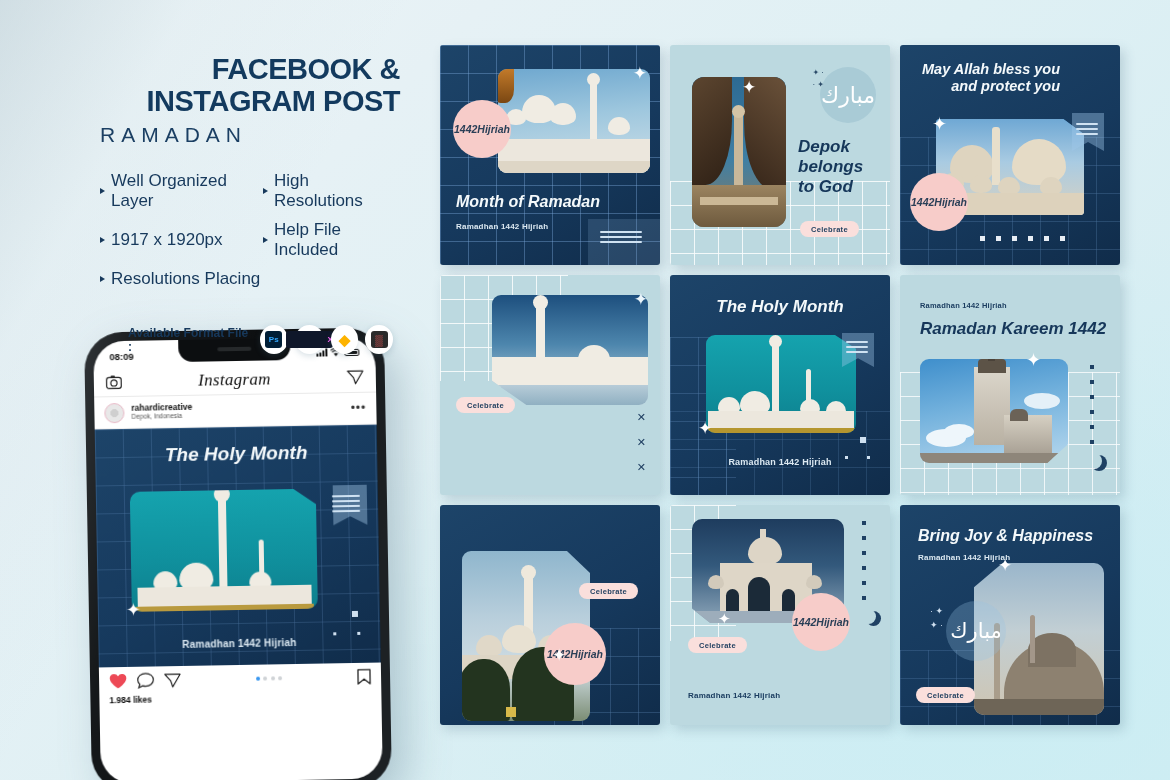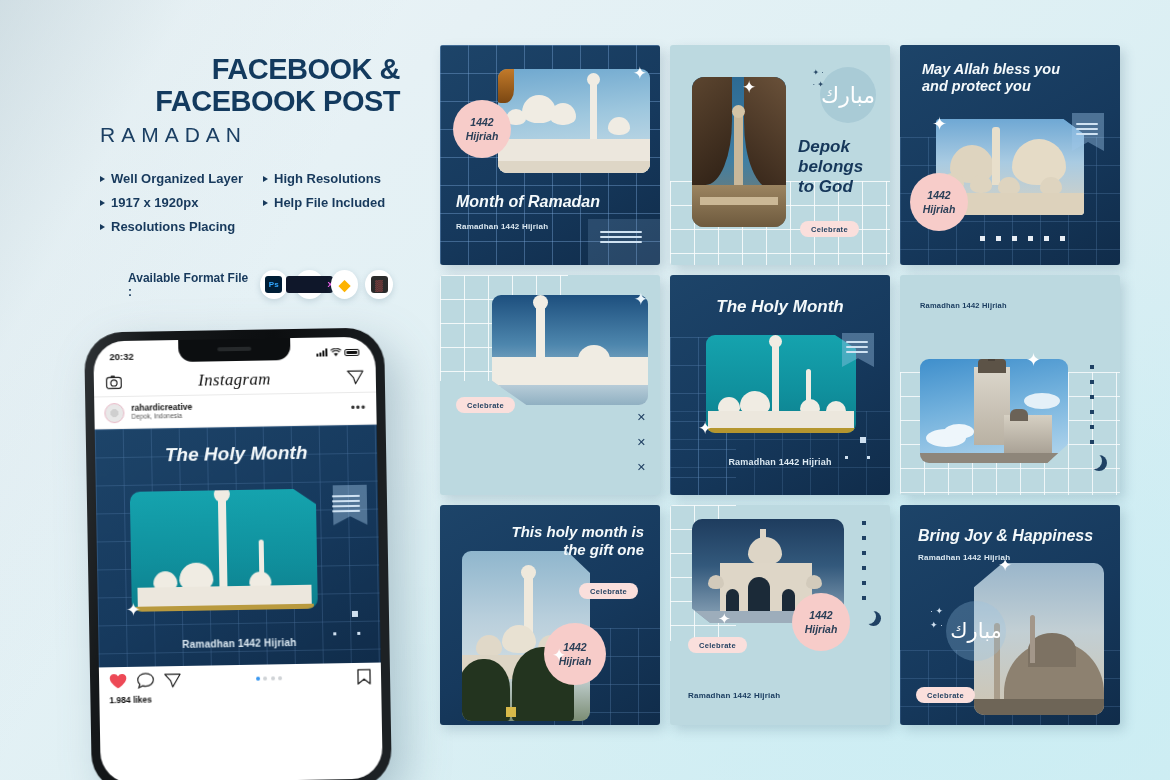--- a/index.html
+++ b/index.html
@@ -16,21 +16,21 @@
     background:radial-gradient(ellipse at 84% 86%,rgba(200,238,244,.75) 0%,rgba(200,238,244,0) 48%);}
 
   
   .left{position:absolute;left:100px;top:55px;width:300px;z-index:5;}
   .title{color:#133a5e;font-weight:bold;letter-spacing:-0.5px;line-height:1.0;text-align:right;}
   .title .l1{font-size:29px;display:block;}
   .title .l2{font-size:29px;display:block;margin-top:3px;}
   .subtitle{font-size:21px;color:#1b3f63;letter-spacing:6px;font-weight:400;margin-top:7px;}
 
   .features{margin-top:24px;display:grid;grid-template-columns:163px 1fr;row-gap:9px;}
-  .feat{display:flex;align-items:center;font-size:13px;color:#17395c;font-weight:bold;}
+  .feat{display:flex;align-items:center;font-size:17px;color:#17395c;font-weight:normal;}
   .feat .tri{width:0;height:0;border-left:5px solid #17395c;border-top:3.5px solid transparent;
     border-bottom:3.5px solid transparent;margin-right:6px;}
 
   .formats{margin-top:36px;display:flex;align-items:center;}
   .formats-label{font-size:12px;color:#17395c;font-weight:bold;margin-right:10px;margin-left:28px;}
   .fbadge{width:29px;height:29px;border-radius:50%;background:#fff;margin-right:7px;
     display:flex;align-items:center;justify-content:center;
     box-shadow:0 2px 6px rgba(70,110,130,.22);}
   .fico{width:17px;height:17px;border-radius:3px;display:flex;align-items:center;
     justify-content:center;font-size:8px;font-weight:bold;}
@@ -97,21 +97,21 @@
       repeating-linear-gradient(to bottom,rgba(255,255,255,.85) 0 1px,transparent 1px 24px);}
 
   .ctitle{position:absolute;font-style:italic;font-weight:bold;line-height:1.18;z-index:6;}
   .ctitle.w{color:#f4f9fb;}
   .ctitle.d{color:#16375a;}
   .csub{position:absolute;font-size:8px;font-weight:bold;z-index:6;letter-spacing:.2px;}
   .csub.w{color:#dce9f2;}
   .csub.d{color:#1b3d60;}
 
   .badge{position:absolute;border-radius:50%;background:#f7ccc9;z-index:8;
-    display:flex;flex-direction:column;align-items:center;justify-content:center;
+    display:flex;flex-direction:row;align-items:center;justify-content:center;
     font-style:italic;font-weight:bold;color:#2a3f57;font-size:10.5px;line-height:1.35;}
   .celeb{position:absolute;z-index:8;background:#fadfdc;color:#1d3d5e;
     font-size:7.5px;font-weight:bold;padding:3.5px 11px;border-radius:9px;letter-spacing:.3px;}
 
   .photo{position:absolute;overflow:hidden;z-index:4;}
   .sky-a{background:linear-gradient(175deg,#6fa8cf 0%,#9ec7de 45%,#cfe0e8 100%);}
   .sky-teal{background:linear-gradient(180deg,#15a3ae 0%,#10919e 55%,#0d7f8d 100%);}
   .sky-cloud{background:linear-gradient(180deg,#4f9ad4 0%,#8cc0e4 50%,#c9dff0 100%);}
 
   .dome{position:absolute;background:#f0ece3;border-radius:50% 50% 46% 46%/62% 62% 38% 38%;}
@@ -137,21 +137,21 @@
 </style>
 </head>
 <body>
 
 <div class="bg-wash"></div>
 <div class="bg-wash2"></div>
 
 <div class="left">
   <div class="title">
     <span class="l1">FACEBOOK &amp;</span>
-    <span class="l2">FACEBOOK POST</span>
+    <span class="l2">INSTAGRAM POST</span>
   </div>
   <div class="subtitle">RAMADAN</div>
 
   <div class="features">
     <div class="feat">
         <span class="tri"></span>
         <span>Well Organized Layer</span>
       </div>
     <div class="feat">
         <span class="tri"></span>
@@ -190,21 +190,21 @@
 </div>
 
 <div class="phone">
   <div class="phone-body"></div>
   <div class="phone-screen">
     <div class="notch">
         <i></i>
       </div>
 
     <div class="statusbar">
-      <span>20:32</span>
+      <span>08:09</span>
       <span class="sb-right">
         <span class="bars">
             <i></i>
             <i></i>
             <i></i>
             <i></i>
           </span>
         <svg width="11" height="9" viewBox="0 0 11 9">
           <path d="M5.5 8 L3.4 5.6 a3.2 3.2 0 0 1 4.2 0 Z" fill="#111"></path>
           <path d="M1.7 3.9 a5.6 5.6 0 0 1 7.6 0" stroke="#111" stroke-width="1.1" fill="none"></path>
@@ -336,21 +336,21 @@
     <div class="stars" style="right:66px;top:22px;">✦ ·<br>· ✦</div>
     <div class="calli" style="right:14px;top:22px;width:56px;height:56px;background:#a9cbd6;">مبارك</div>
     <div class="ctitle d" style="left:128px;top:92px;font-size:17px;white-space:pre-line;">Depok
 belongs
 to God</div>
     <div class="celeb" style="left:130px;bottom:28px;">Celebrate</div>
   </div>
 
   <div class="card dark">
     <div class="glines gl-dark" style="top:42%;opacity:.55"></div>
-    <div class="ctitle w" style="left:22px;top:16px;font-size:14.5px;white-space:pre-line;">May Allah bless you
+    <div class="ctitle w" style="left:22px;top:16px;font-size:14.5px;white-space:pre-line;text-align:right;">May Allah bless you
 and protect you</div>
     <div class="photo sky-cloud" style="left:36px;top:74px;width:148px;height:96px;border-radius:4px;
          clip-path:polygon(0 0,86% 0,100% 16%,100% 100%,0 100%);">
       <div style="position:absolute;inset:0;background:linear-gradient(180deg,#6fa8d4 0%,#a9cbe2 45%,#d8d2c2 100%);"></div>
       <div class="dome" style="left:14px;top:26px;width:44px;height:38px;background:#ded4bf;"></div>
       <div class="dome" style="left:76px;top:20px;width:54px;height:46px;background:#e5dbc6;"></div>
       <div class="minaret" style="left:56px;top:8px;width:8px;height:58px;background:#e8dfcb;"></div>
       <div class="dome" style="left:6px;top:54px;width:22px;height:18px;background:#ded4bf;"></div>
       <div class="dome" style="left:34px;top:56px;width:22px;height:18px;background:#ded4bf;"></div>
       <div class="dome" style="left:62px;top:58px;width:22px;height:18px;background:#ded4bf;"></div>
@@ -427,20 +427,21 @@
     <div class="spark" style="left:28px;top:145px;font-size:17px;">✦</div>
     <div class="csub w" style="left:0;right:0;bottom:28px;text-align:center;font-size:9px;">Ramadhan 1442 Hijriah</div>
     <div style="position:absolute;right:24px;bottom:52px;width:6px;height:6px;background:#cfe0f0;"></div>
     <div style="position:absolute;right:42px;bottom:36px;width:3px;height:3px;background:#cfe0f0;"></div>
     <div style="position:absolute;right:20px;bottom:36px;width:3px;height:3px;background:#cfe0f0;"></div>
   </div>
 
   <div class="card light">
     <div class="glines gl-light" style="top:44%;opacity:.9"></div>
     <div class="csub d" style="left:20px;top:26px;font-size:7.5px;">Ramadhan 1442 Hijriah</div>
+    <div class="ctitle d" style="left:20px;top:44px;font-size:17px;">Ramadan Kareem 1442</div>
     <div class="photo" style="left:20px;top:84px;width:148px;height:104px;border-radius:9px;
          clip-path:polygon(0 0,100% 0,100% 82%,86% 100%,0 100%);">
       <div style="position:absolute;inset:0;background:linear-gradient(170deg,#3f8fcc 0%,#74b2dd 45%,#b7d8ee 100%);"></div>
       <div style="position:absolute;left:6px;bottom:16px;width:40px;height:18px;background:#eef6fb;border-radius:50%;"></div>
       <div style="position:absolute;left:24px;bottom:24px;width:30px;height:15px;background:#eef6fb;border-radius:50%;"></div>
       <div style="position:absolute;right:8px;top:34px;width:36px;height:16px;background:#e4f0f8;border-radius:50%;"></div>
       <div style="position:absolute;left:54px;top:8px;width:36px;height:78px;background:linear-gradient(180deg,#dcd7cc,#b9b1a3);"></div>
       <div style="position:absolute;left:58px;top:0px;width:28px;height:14px;background:#5c5347;border-radius:4px 4px 0 0;"></div>
       <div style="position:absolute;left:68px;top:-8px;width:7px;height:10px;background:#4a4239;"></div>
       <div style="position:absolute;left:84px;bottom:0;width:48px;height:48px;background:linear-gradient(180deg,#d6d0c3,#9e968a);"></div>
@@ -454,22 +455,20 @@
         <i></i>
         <i></i>
         <i></i>
         <i></i>
     </div>
     <div class="moon" style="right:18px;bottom:26px;"></div>
   </div>
 
   <div class="card dark">
     <div class="glines gl-dark" style="left:52%;top:56%;opacity:.6"></div>
-    <div class="ctitle w" style="right:16px;top:18px;font-size:15px;text-align:right;white-space:pre-line;">This holy month is
-the gift one</div>
     <div class="photo" style="left:22px;top:46px;width:128px;height:170px;border-radius:9px;
          clip-path:polygon(0 0,82% 0,100% 13%,100% 100%,0 100%);">
       <div style="position:absolute;inset:0;background:linear-gradient(180deg,#8fb6cd 0%,#b9cfdc 40%,#cfdce2 70%,#7b8d74 100%);"></div>
       <div class="minaret" style="left:62px;top:22px;width:9px;height:74px;background:#efe9dc;"></div>
       <div class="dome" style="left:59px;top:14px;width:15px;height:15px;border-radius:50%;background:#efe9dc;"></div>
       <div class="dome" style="left:40px;top:74px;width:34px;height:28px;background:#e8e1d2;"></div>
       <div class="dome" style="left:14px;top:84px;width:26px;height:22px;background:#e0d8c8;"></div>
       <div class="dome" style="left:76px;top:84px;width:26px;height:22px;background:#e0d8c8;"></div>
       <div class="base" style="left:0;top:104px;right:0;height:24px;background:#ddd5c5;"></div>
       <div class="shrub" style="left:-4px;bottom:0;width:52px;height:62px;"></div>

